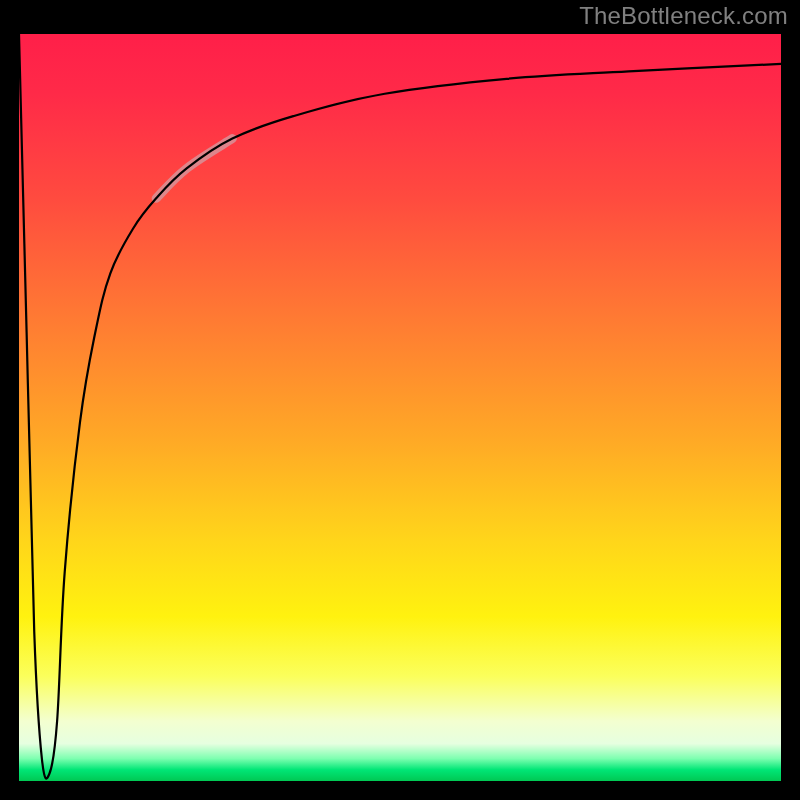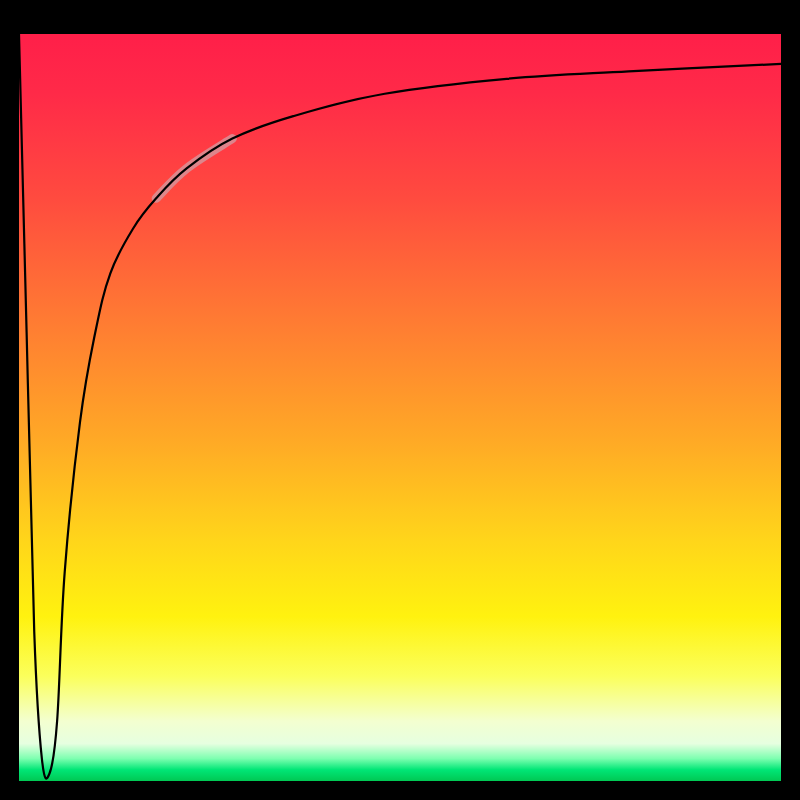--- a/index.html
+++ b/index.html
@@ -73,20 +73,21 @@
     stroke-width: 9;
     stroke-linecap: round;
     opacity: 0.78;
   }
 </style>
 </head>
 <body>
 
 <div class="wrap">
 
+  <div class="attribution">TheBottleneck.com</div>
 
   <div class="plot-frame">
     <div class="plot-inner"></div>
 
     <svg class="curve" viewBox="0 0 762 747" preserveAspectRatio="none">
 
       <path id="highlight-path" class="faded-seg" d="M 137.16 164.34 C 142.65 158.96, 153.92 145.22, 167.64 134.46 C 181.36 123.70, 205.13 109.96, 213.36 104.58"></path>
 
       <path id="main-path" class="main-stroke" d="M 0.00 0.00 C 1.37 53.78, 4.88 191.23, 7.62 298.80 C 10.36 406.37, 12.50 520.96, 15.24 597.60 C 17.98 674.24, 20.12 699.04, 22.86 724.59 C 25.60 750.14, 27.74 746.25, 30.48 739.53 C 33.22 732.81, 35.36 723.54, 38.10 687.24 C 40.84 650.94, 41.61 591.62, 45.72 537.84 C 49.83 484.06, 55.47 431.47, 60.96 388.44 C 66.45 345.41, 70.71 325.69, 76.20 298.80 C 81.69 271.91, 84.58 257.86, 91.44 239.04 C 98.30 220.22, 106.07 207.67, 114.30 194.22 C 122.53 180.77, 127.56 175.10, 137.16 164.34 C 146.76 153.58, 153.92 145.22, 167.64 134.46 C 181.36 123.70, 194.16 113.99, 213.36 104.58 C 232.56 95.17, 246.89 90.24, 274.32 82.17 C 301.75 74.10, 327.36 66.48, 365.76 59.76 C 404.16 53.04, 443.79 48.85, 487.68 44.82 C 531.57 40.79, 560.22 40.04, 609.60 37.35 C 658.98 34.66, 734.57 31.22, 762.00 29.88"></path>
     </svg>

